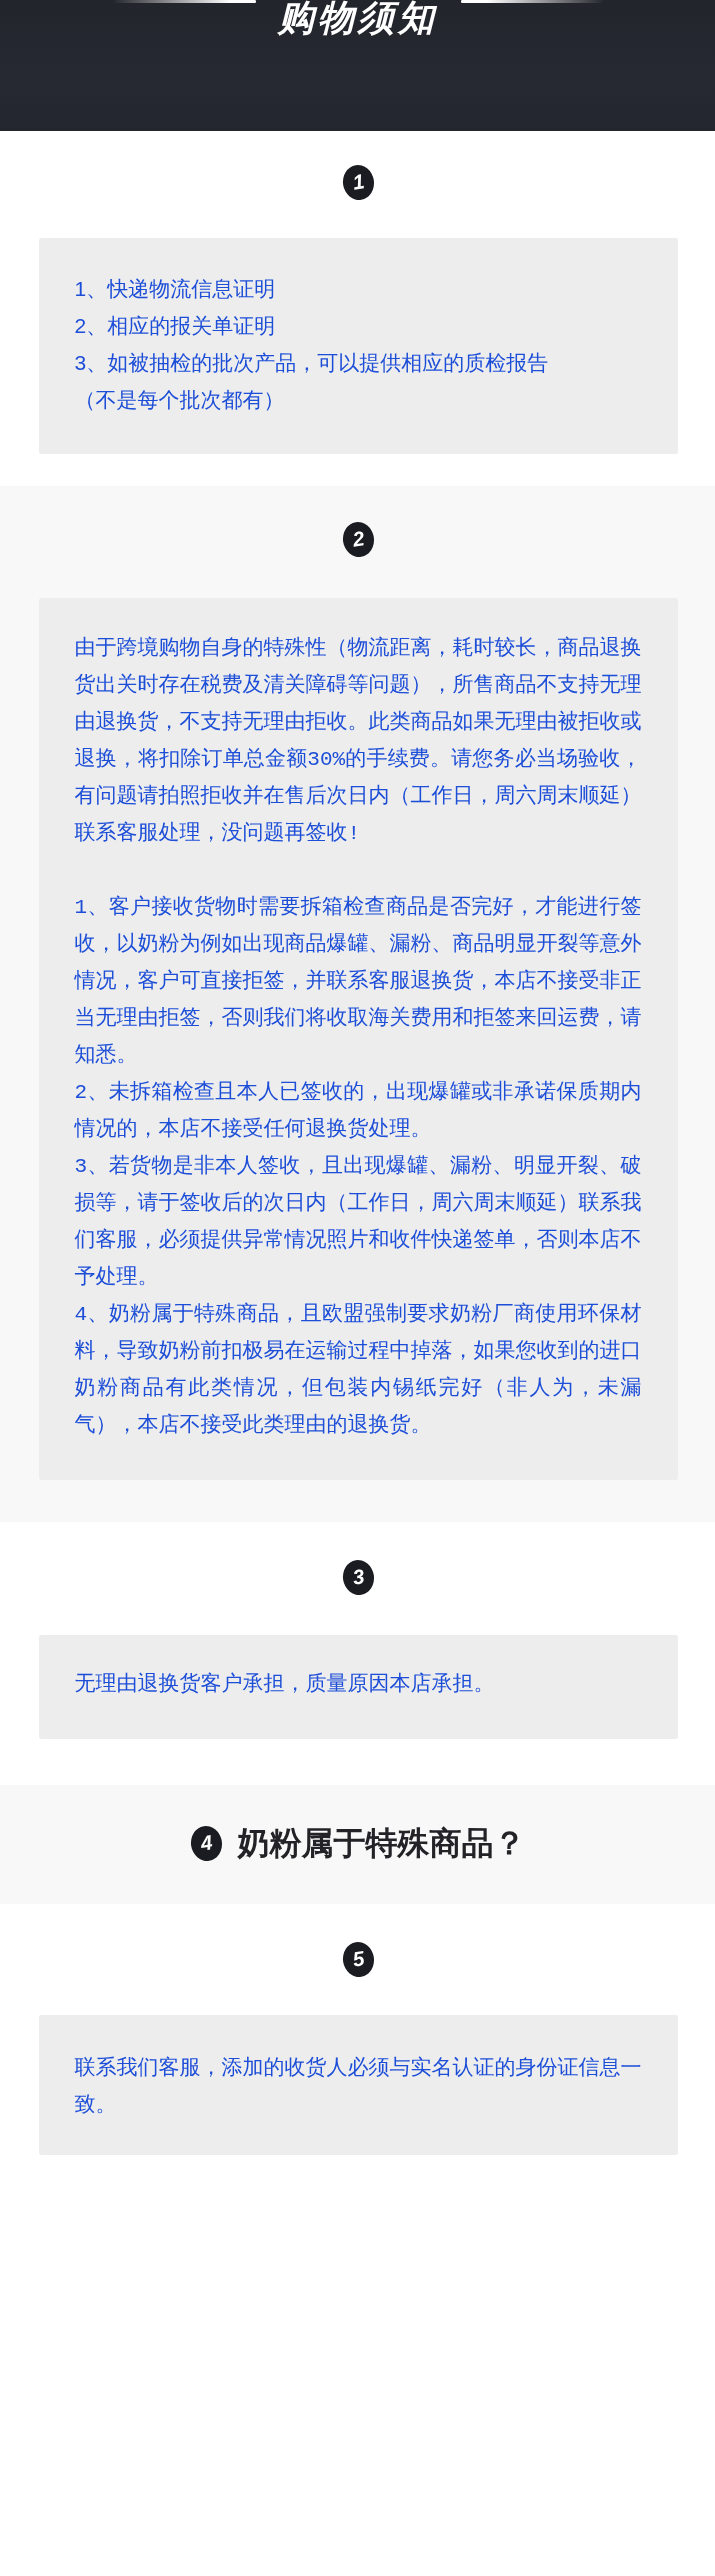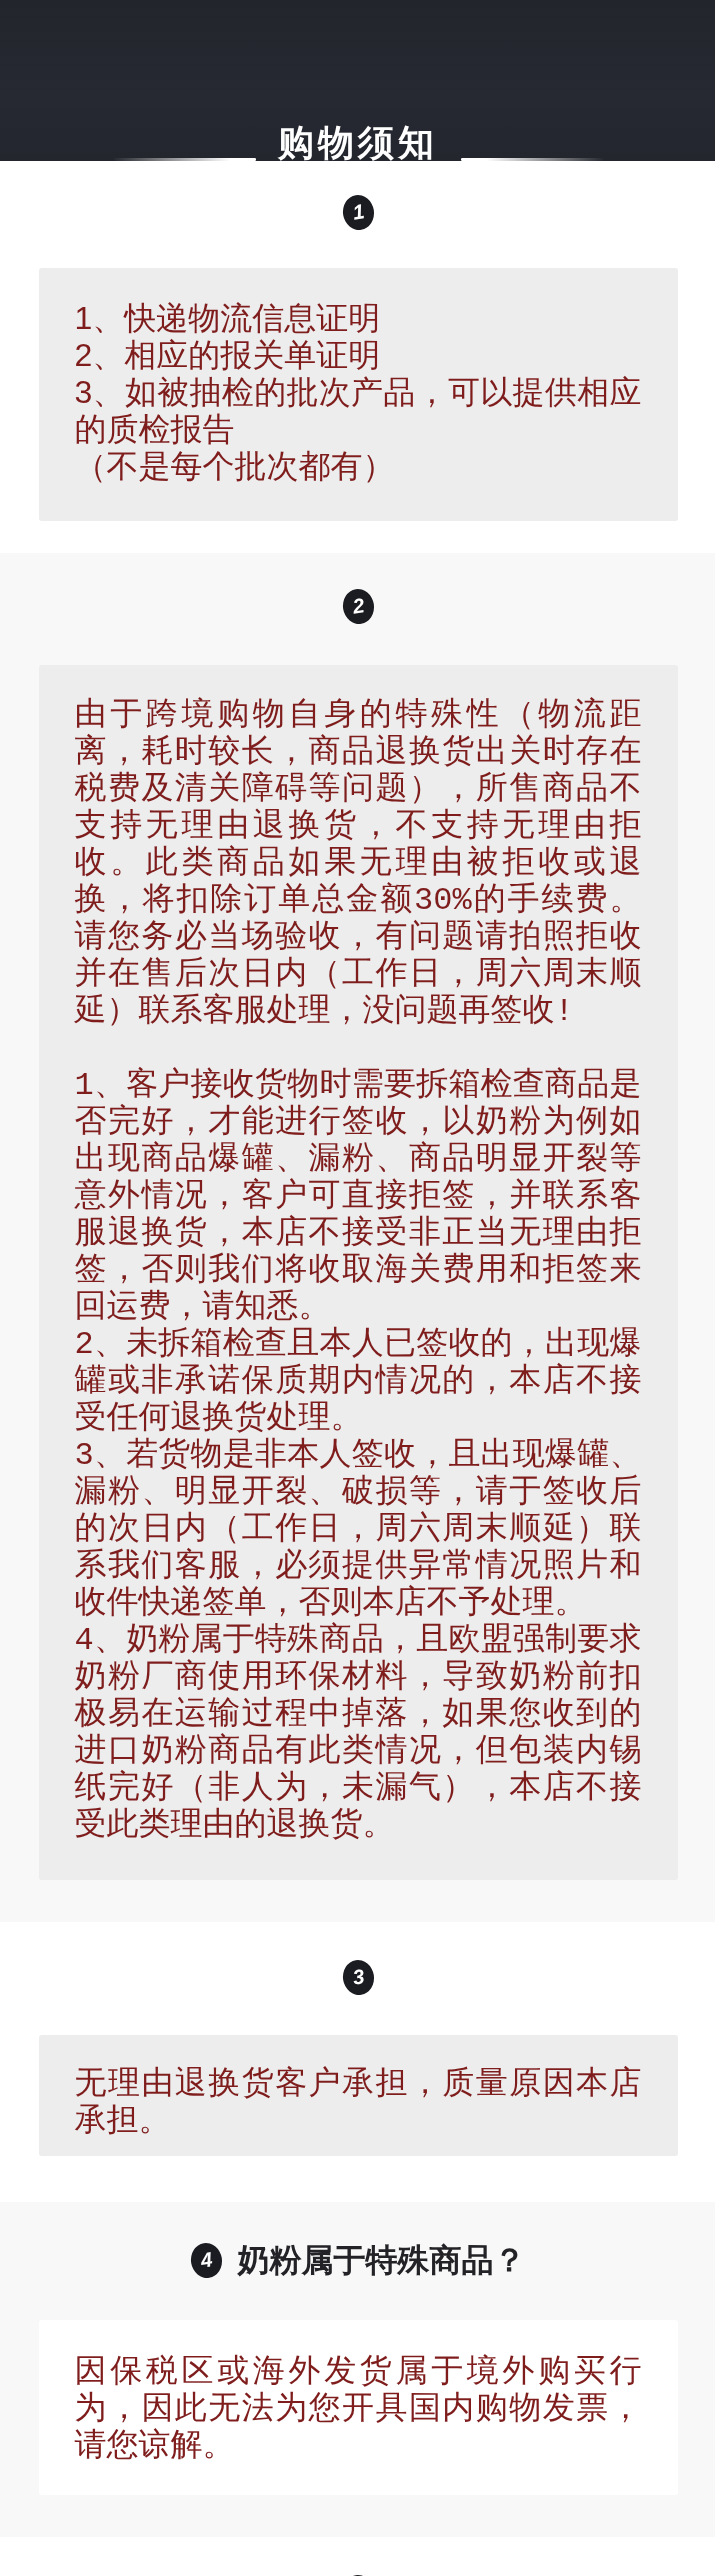--- a/index.html
+++ b/index.html
@@ -5,25 +5,26 @@
   html, body { margin: 0; padding: 0; }
   body {
     width: 716px;
     min-height: 2576px;
     background: #ffffff;
     font-family: "Liberation Sans", "DejaVu Sans", sans-serif;
     -webkit-font-smoothing: antialiased;
   }
   
   .hdr {
-    height: 161px;
+    height: 131px;
     background: linear-gradient(180deg, #22252b 0%, #262932 60%, #23262d 100%);
     display: flex;
-    align-items: flex-end;
+    align-items: flex-start;
     justify-content: center;
+    font-style: italic;
   }
   .hdr h1 {
     margin: 0;
     color: #ffffff;
     font-size: 36px;
     font-weight: bold;
     letter-spacing: 4px;
     line-height: 1;
   }
   .hline {
@@ -69,38 +70,38 @@
     line-height: 1.15;
   }
 
   .box {
     width: 639px;
     margin: 0 auto;
     box-sizing: border-box;
     background: #ededed;
     border-radius: 2.7px;
     padding: 32px 36px 36px 36px;
-    color: #7f1d1d;
-    font-size: 32px;
+    color: #1d4ed8;
+    font-size: 21px;
     line-height: 37px;
     text-align: justify;
   }
   .box.white { background: #ffffff; }
   .box p { margin: 0; white-space: pre-line; }
   .box p + p { margin-top: 37px; }
 
   
   .sec1 { padding-top: 34px; padding-bottom: 32px; }
   .sec1 .box { margin-top: 38px; }
 
   .sec2 { padding-top: 36px; padding-bottom: 42px; }
   .sec2 .box { margin-top: 41px; font-family: Liberation Mono, monospace; }
 
   .sec3 { padding-top: 38px; padding-bottom: 46px; }
-  .sec3 .box { margin-top: 40px; padding-top: 29px; padding-bottom: 18px; }
+  .sec3 .box { margin-top: 40px; padding-top: 29px; padding-bottom: 38px; }
 
   .sec4 { padding-top: 40px; padding-bottom: 42px; }
   .sec4 .box { margin-top: 41px; padding-top: 32px; padding-bottom: 32px; }
 
   .sec5 { padding-top: 38px; padding-bottom: 43px; }
   .sec5 .box { margin-top: 38px; padding-top: 33px; padding-bottom: 33px; }
 </style>
 </head>
 <body>
 
@@ -150,23 +151,20 @@
   </div>
 </section>
 
 <section class="sec band sec4">
   <div class="sec-heading">
     <span class="badge">
         <span>4</span>
       </span>
     <h2>奶粉属于特殊商品？</h2>
   </div>
-  <div class="box white">
-    <p>因保税区或海外发货属于境外购买行为，因此无法为您开具国内购物发票，请您谅解。</p>
-  </div>
 </section>
 
 <section class="sec sec5">
   <div class="sec-heading">
     <span class="badge">
         <span>5</span>
       </span>
   </div>
   <div class="box">
     <p>联系我们客服，添加的收货人必须与实名认证的身份证信息一致。</p>

